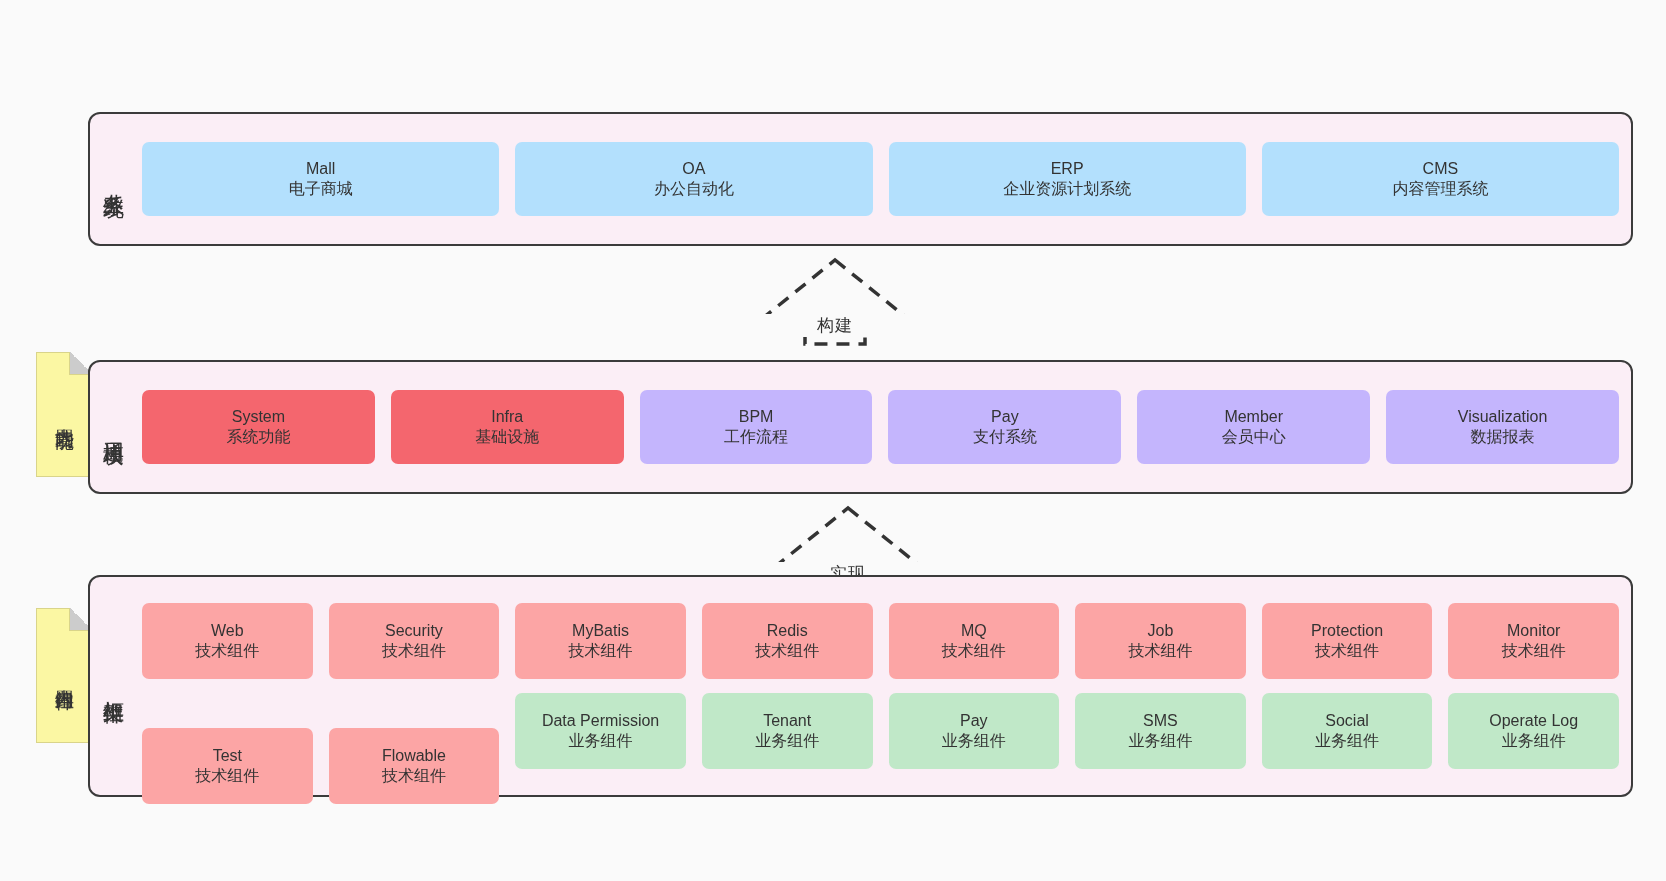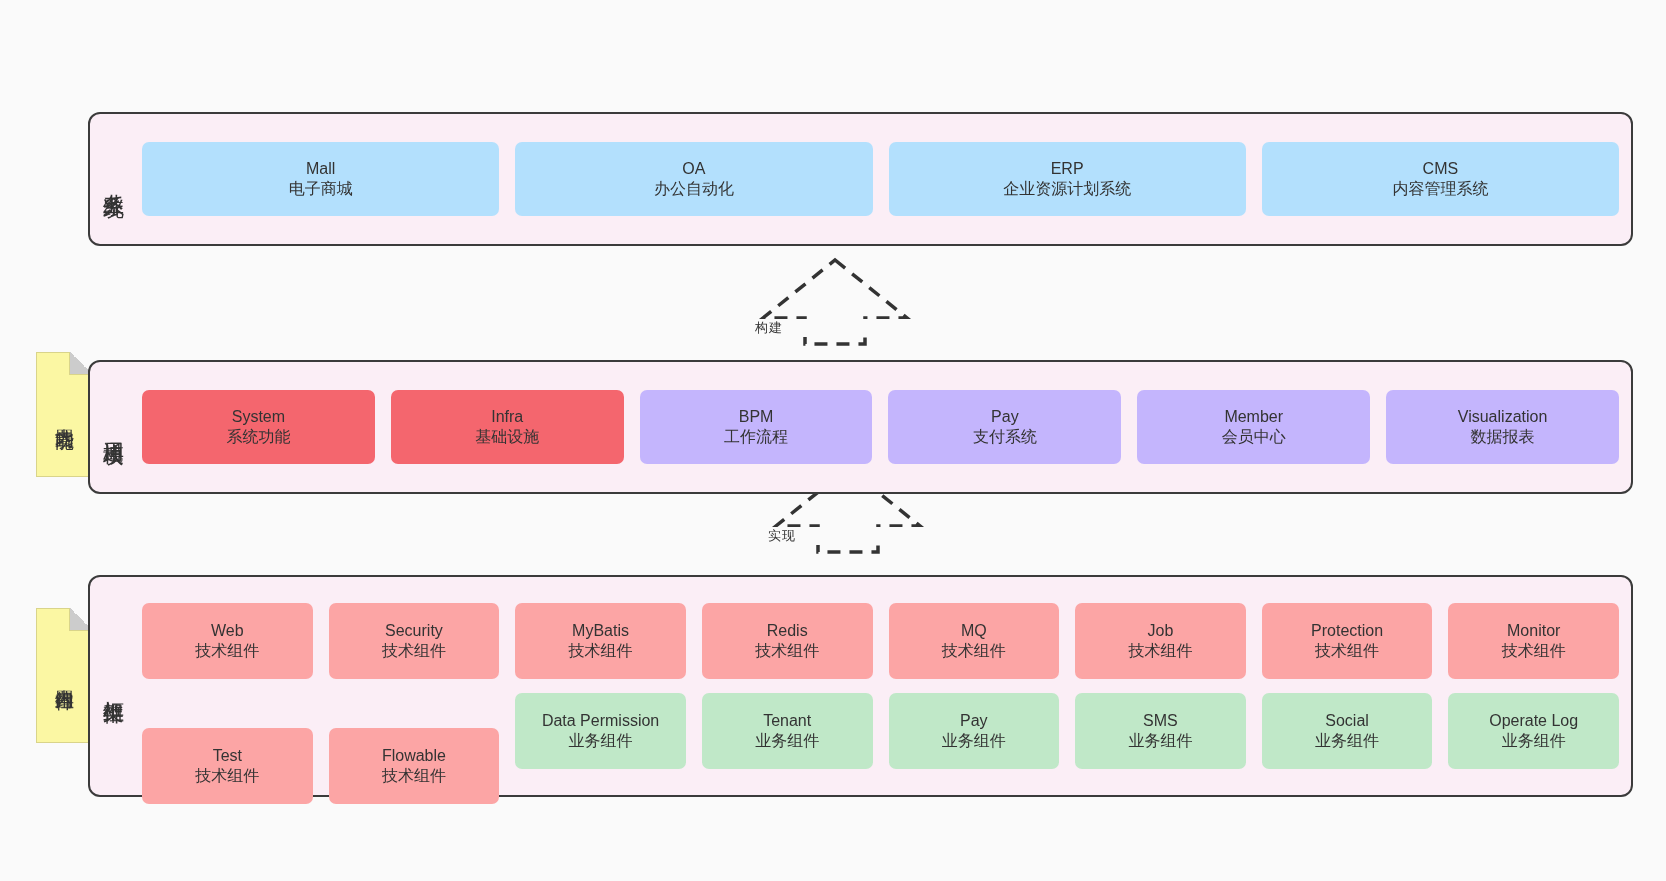--- a/index.html
+++ b/index.html
@@ -148,30 +148,30 @@
   }
   .arrow-wrap svg {
     display: block;
     overflow: visible;
   }
   .arrow-label {
     position: absolute;
     left: 0;
     right: 0;
     bottom: 7px;
-    text-align: left;
-    font-size: 13px;
+    text-align: center;
+    font-size: 17px;
     color: #333333;
     letter-spacing: 1px;
     background: #fafafa;
     user-select: none;
     pointer-events: none;
   }
   #arrow-build { left: 755px; top: 256px; width: 160px; height: 88px; }
-  #arrow-impl  { left: 768px; top: 464px; width: 160px; height: 88px; }
+  #arrow-impl  { left: 768px; top: 504px; width: 160px; height: 88px; }
 </style>
 </head>
 <body>
 
 <div id="diagram">
 
   <div class="layer" id="layer-business">
     <div class="layer-title">业务系统</div>
     <div class="layer-body">
       <div class="row">

